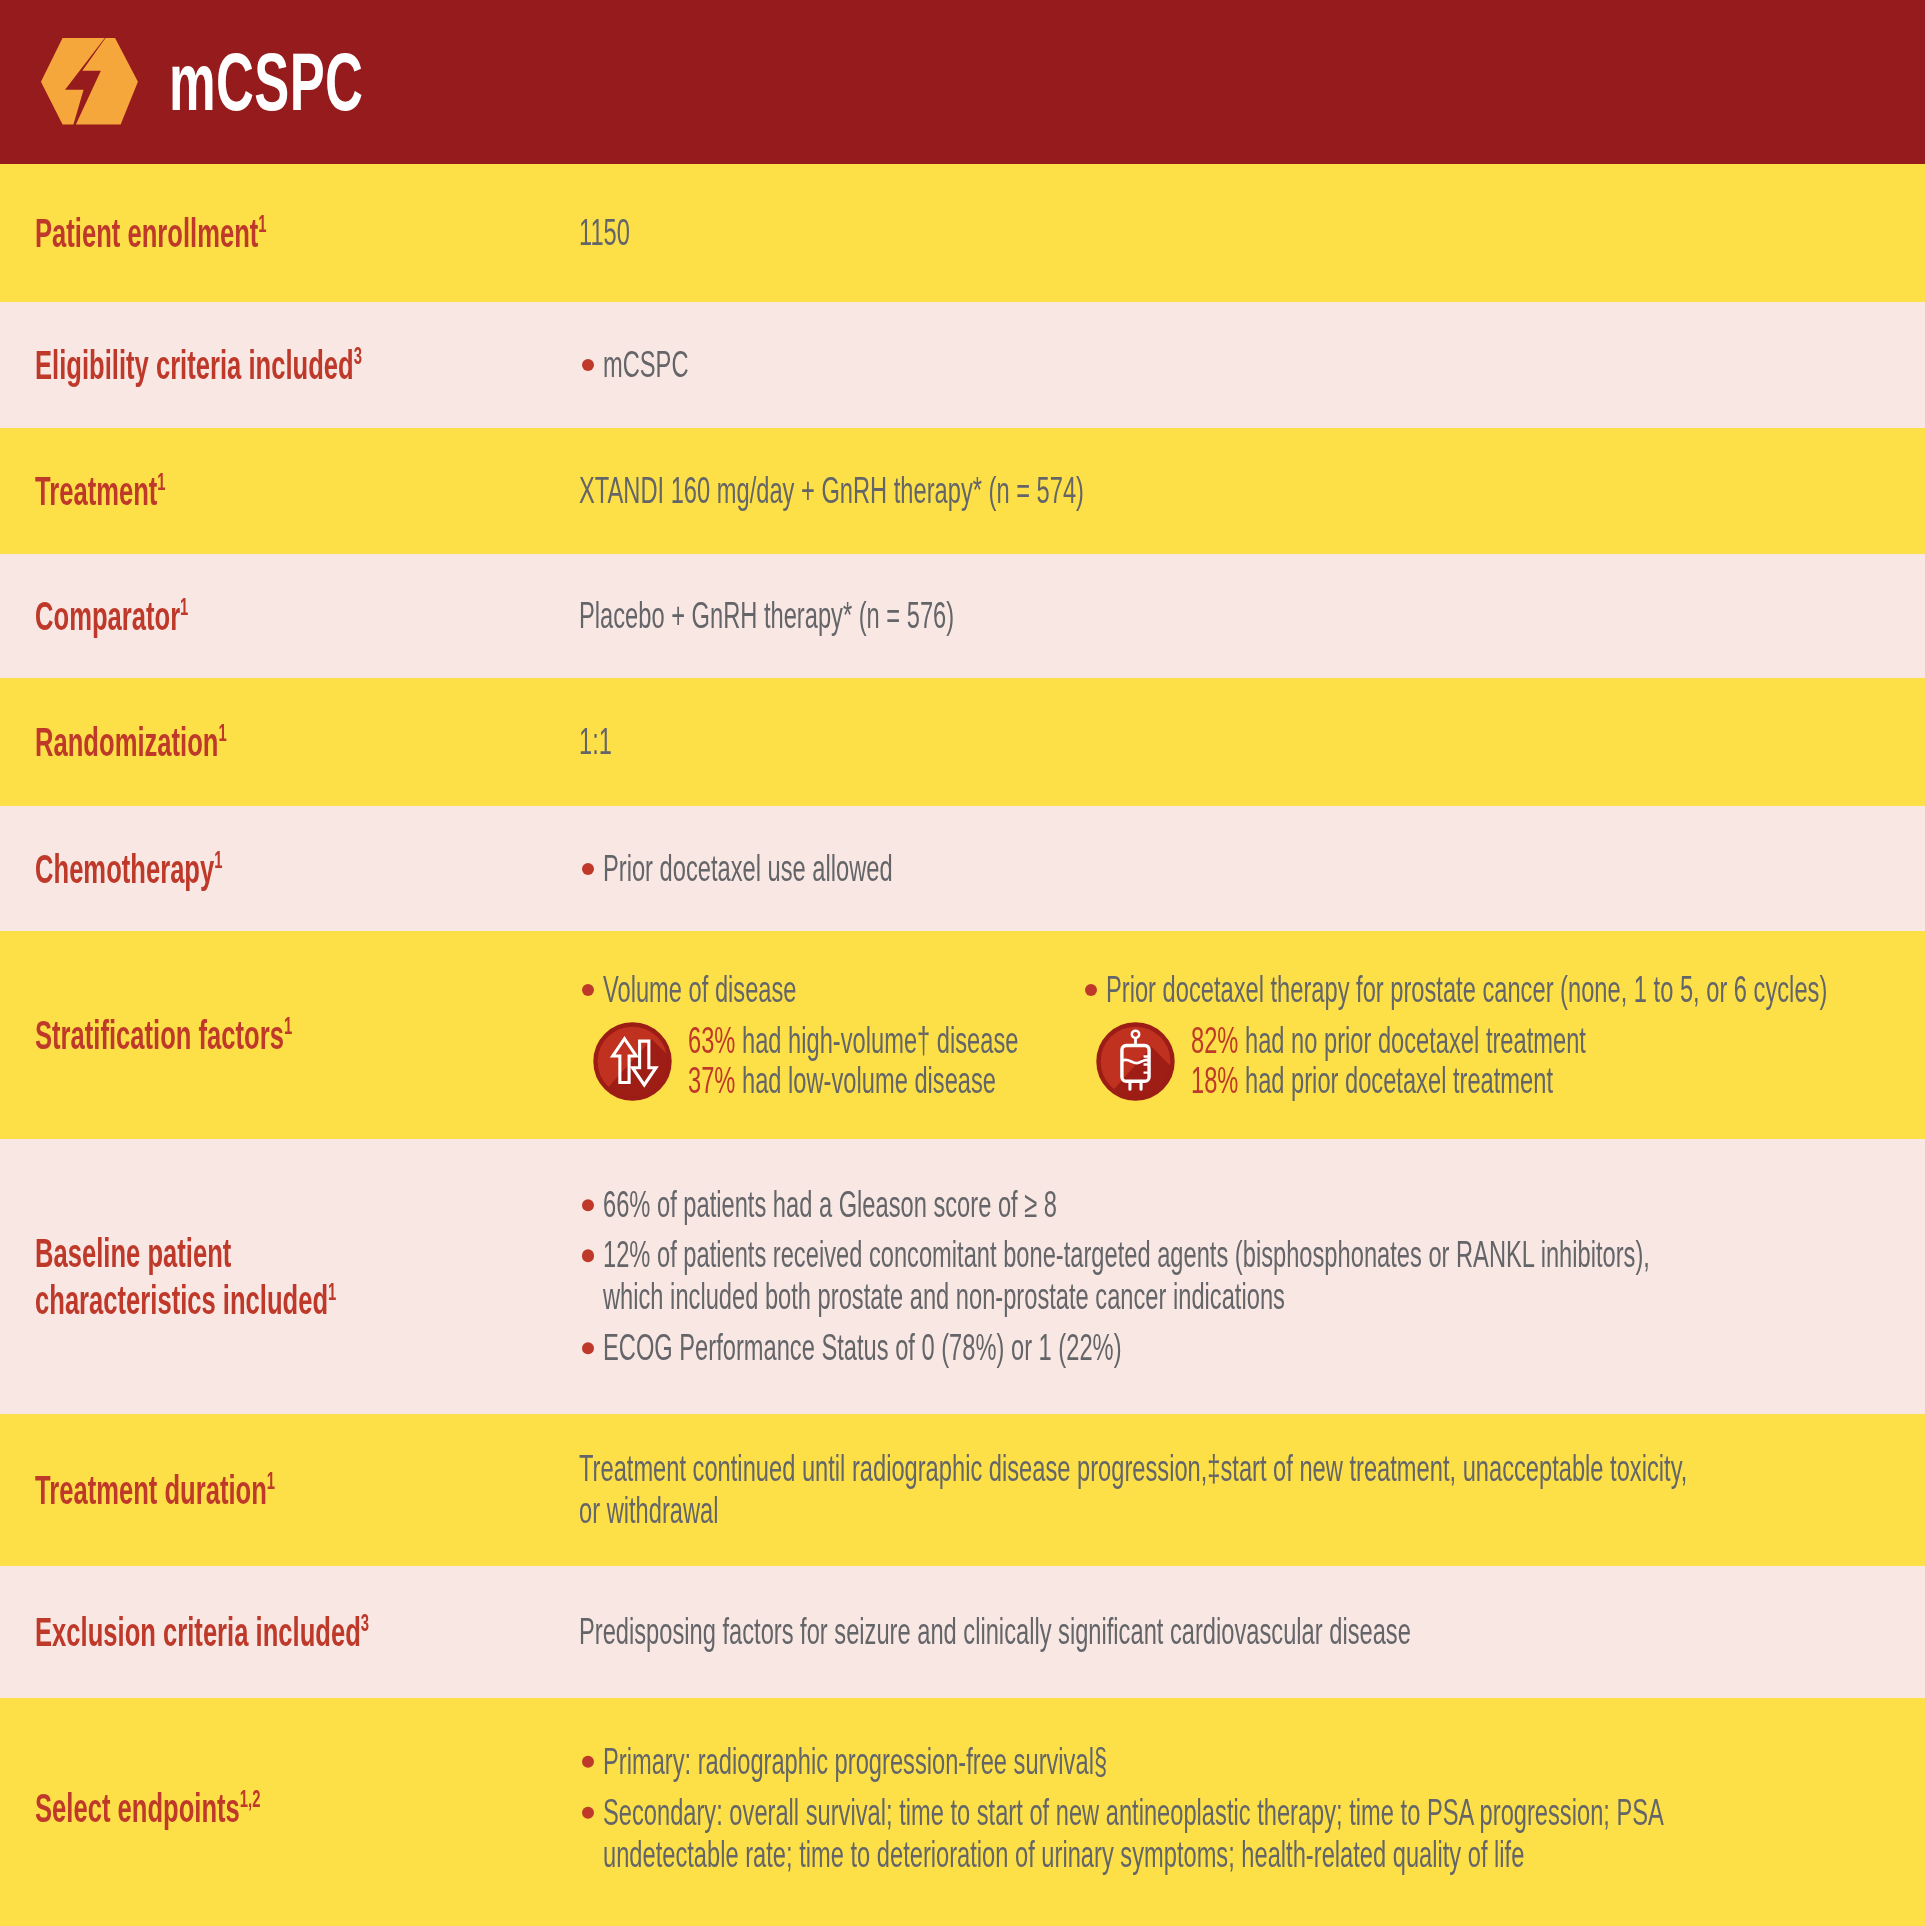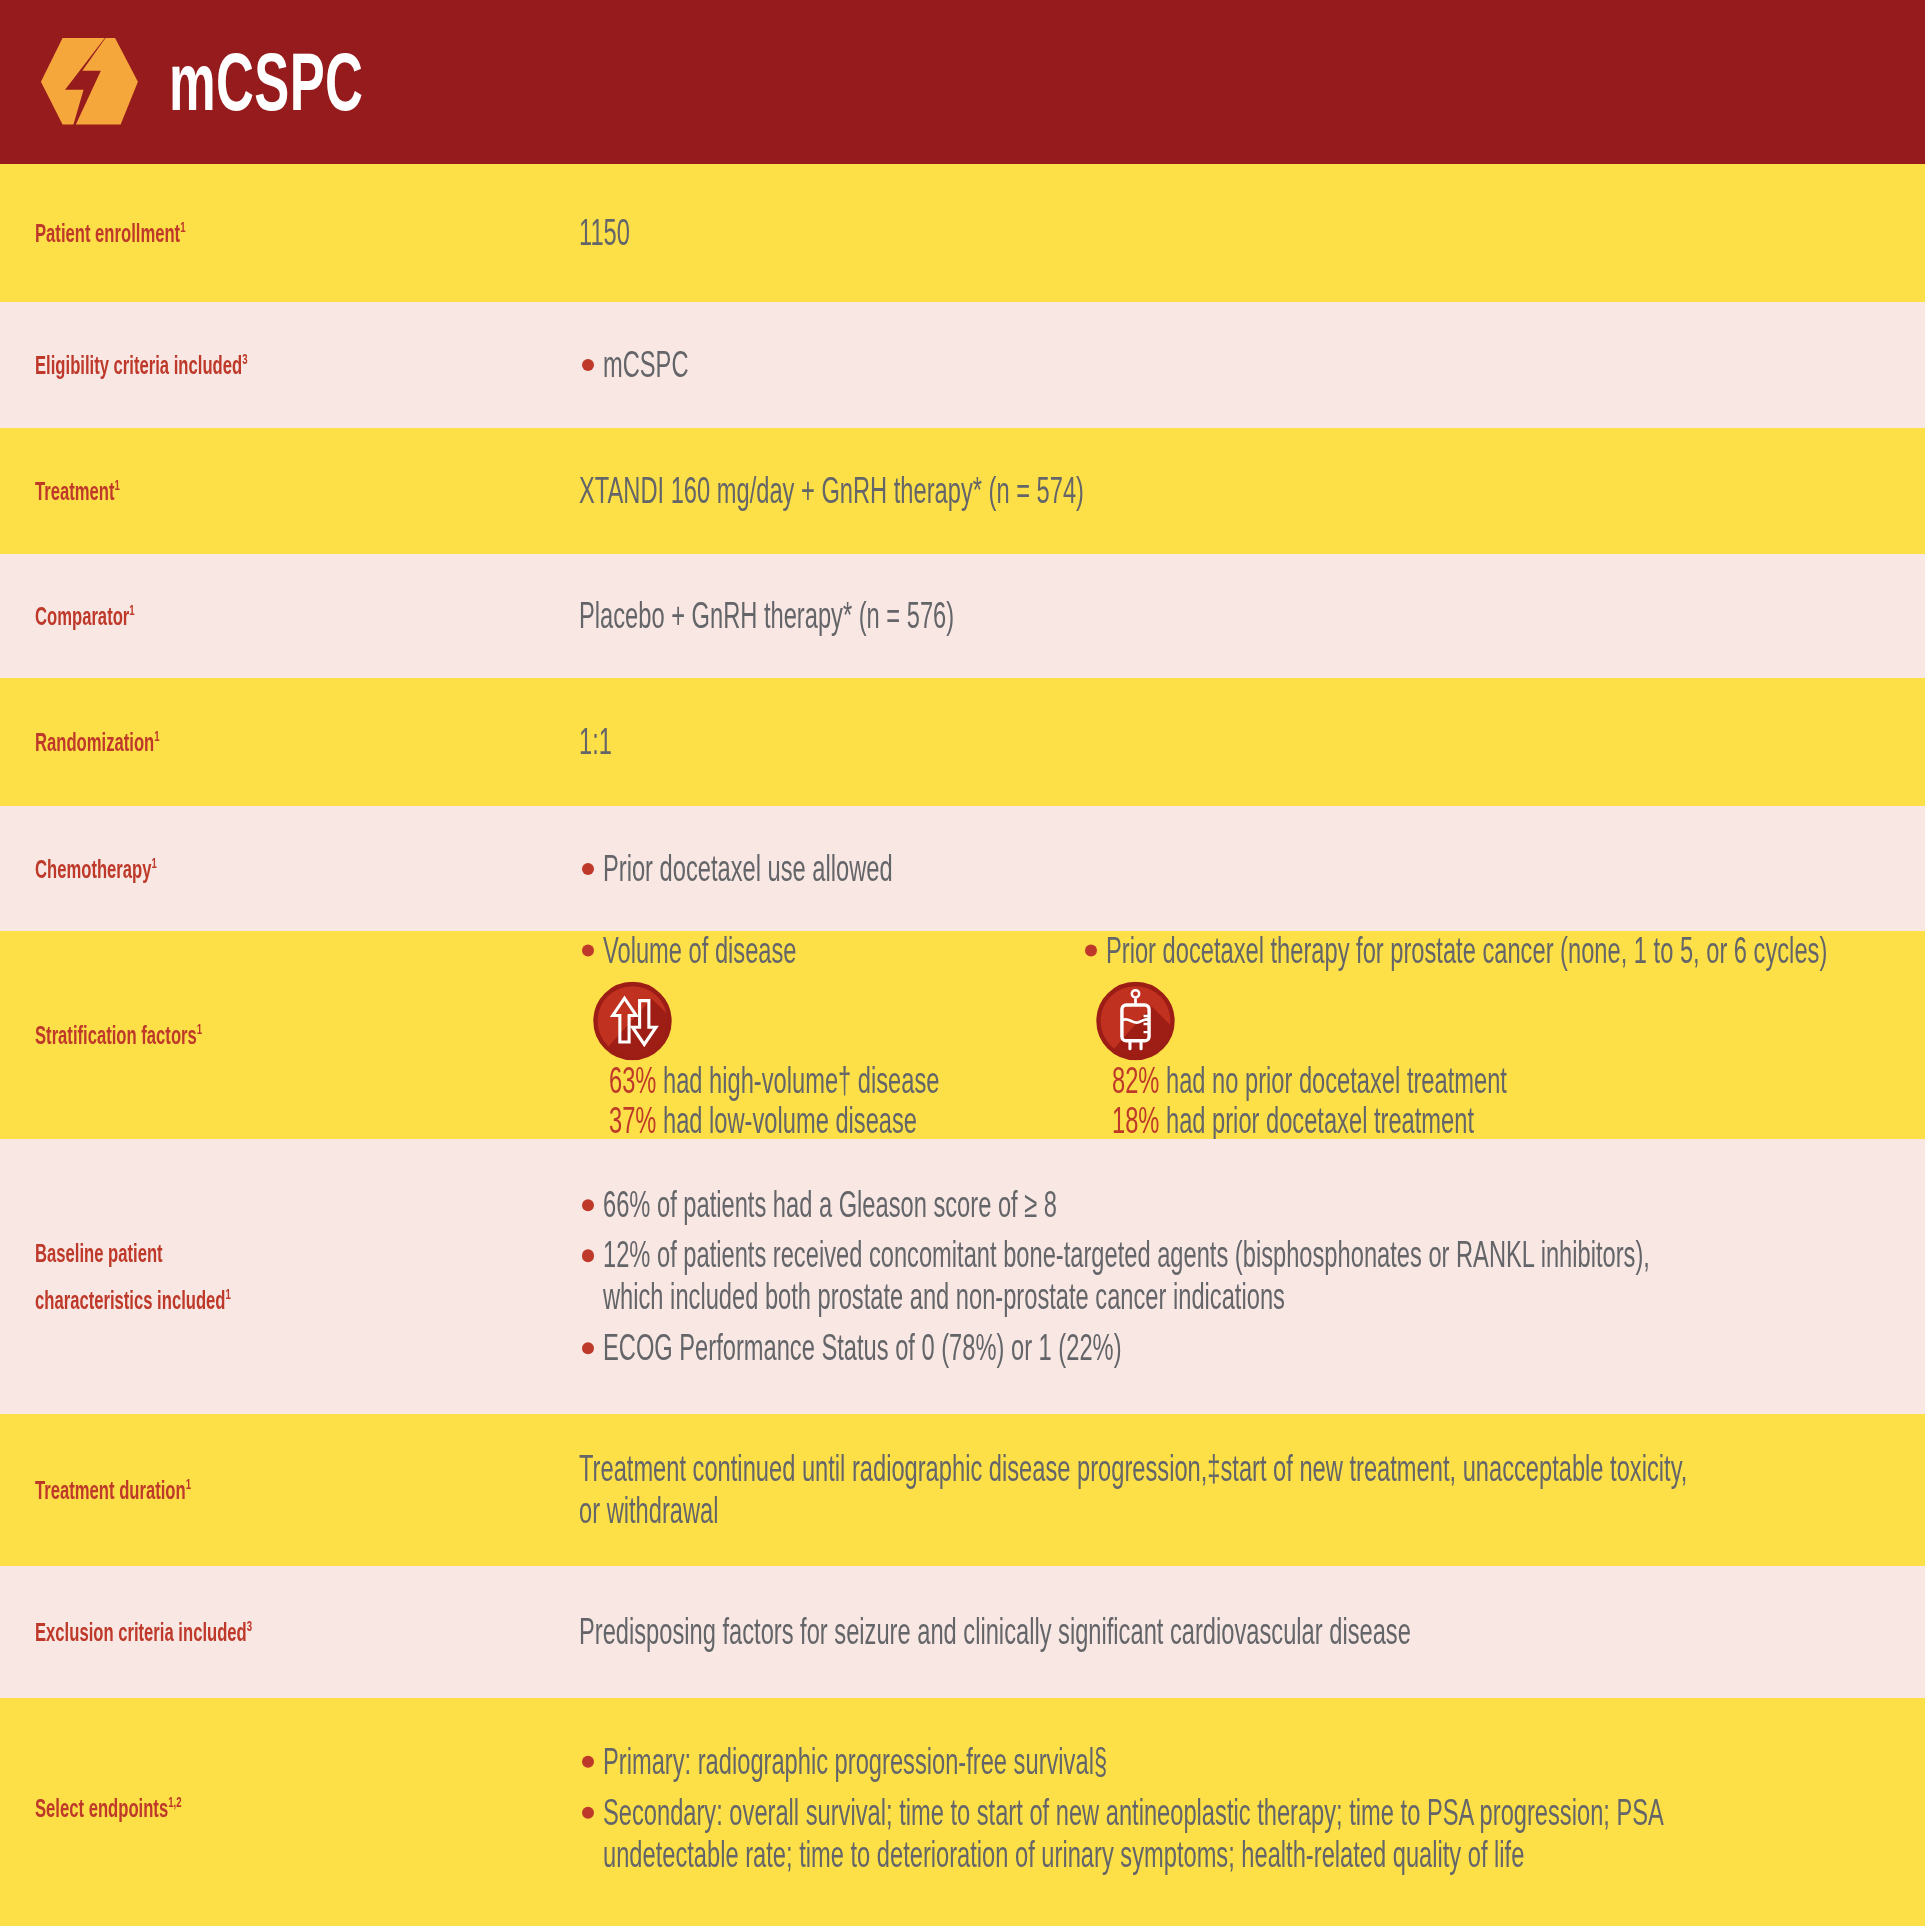--- a/index.html
+++ b/index.html
@@ -18,33 +18,33 @@
   .hdr { position: relative; width: 100%; height: 164px; background: #961B1D; }
   .badge { position: absolute; left: 36px; top: 21px; width: 105px; height: 124px; }
   .title-wrap { position: absolute; left: 169px; top: 50%; transform: translateY(-50%); }
   .t-title { font-size: 82px; font-weight: 700; color: #ffffff; letter-spacing: 0.6px; }
 
   
   .row { position: relative; width: 100%; }
   .row.pink { background: #F8E7E3; }
   .lbl {
     position: absolute; left: 35px; top: 50%; transform: translateY(-50%);
-    width: 490px; color: #BE392A; font-weight: 700; font-size: 26px; line-height: 47px;
+    width: 490px; color: #BE392A; font-weight: 700; font-size: 40px; line-height: 47px;
   }
   sup { font-size: 58%; line-height: 0; }
   .cell { position: absolute; left: 0; top: 0; right: 0; bottom: 0; }
   .val { position: absolute; top: 50%; transform: translateY(-50%); font-size: 37px; line-height: 42px; }
   .c1 { left: 531px; margin-left: 48px; }
   .c2 { left: 1082px; }
 
   .bullet { display: flex; align-items: flex-start; }
   .dot { flex: none; width: 12.4px; height: 12.4px; border-radius: 50%; background: #BE392A; margin: 15px 8.7px 0 2.5px; }
   .blist { display: flex; flex-direction: column; gap: 8.7px; }
 
-  .stat-row { display: flex; align-items: flex-start; margin: 10px 0 0 13.6px; flex-direction: column; }
+  .stat-row { display: flex; align-items: flex-end; margin: 10px 0 0 13.6px; }
   .stat-row svg { flex: none; }
   .stats { margin-left: 16px; line-height: 40px; }
   .pct { color: #BE392A; }
 </style>
 </head>
 <body>
 
 <div class="page">
 
   <div class="hdr">

